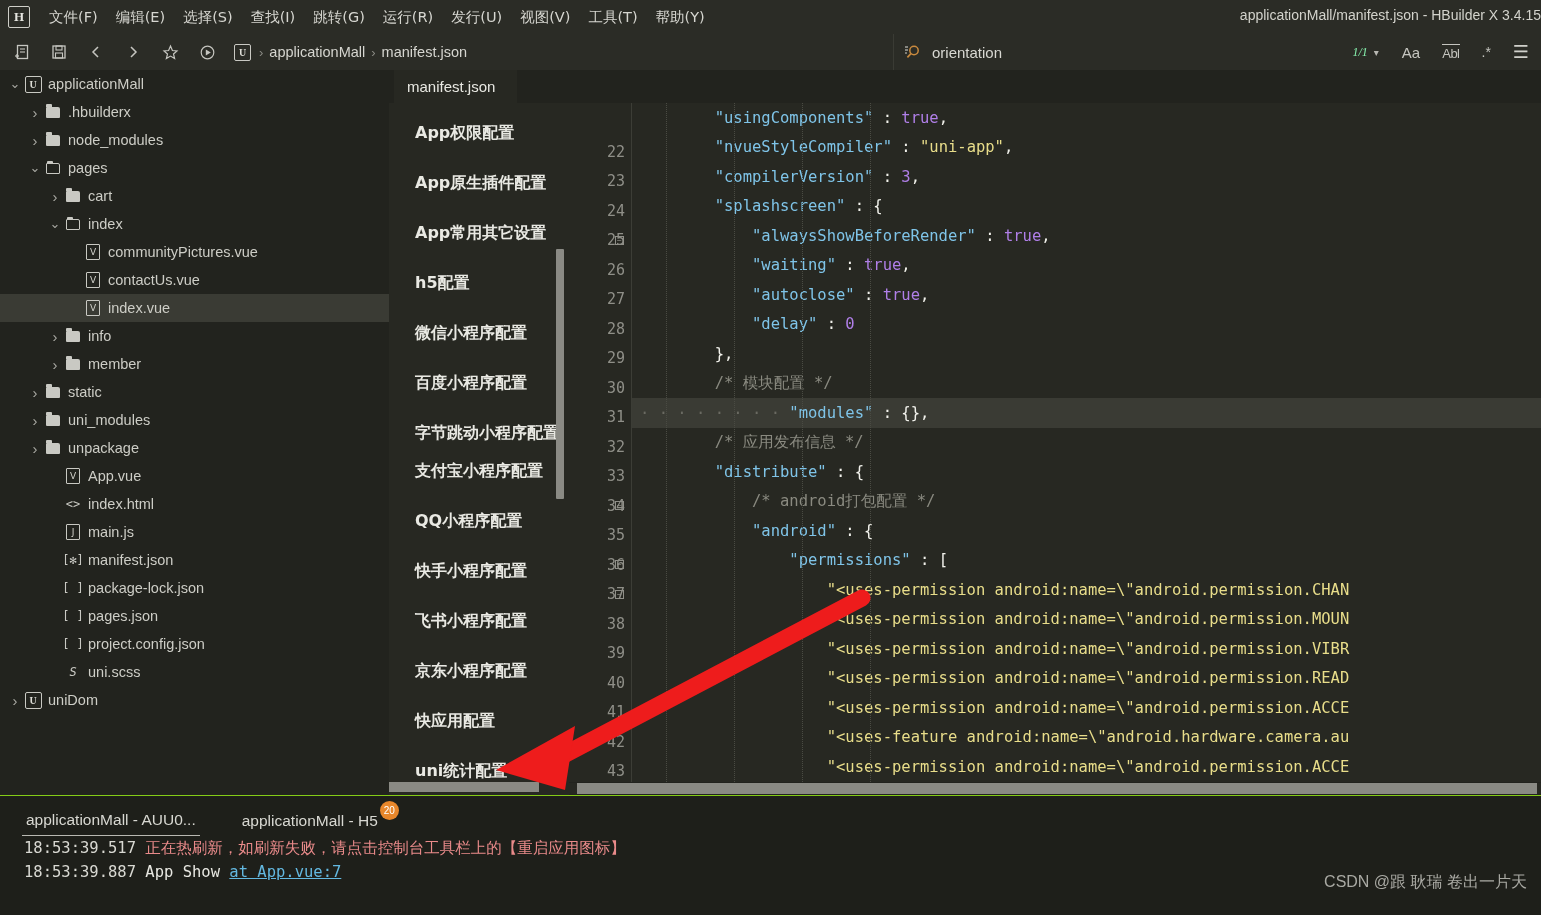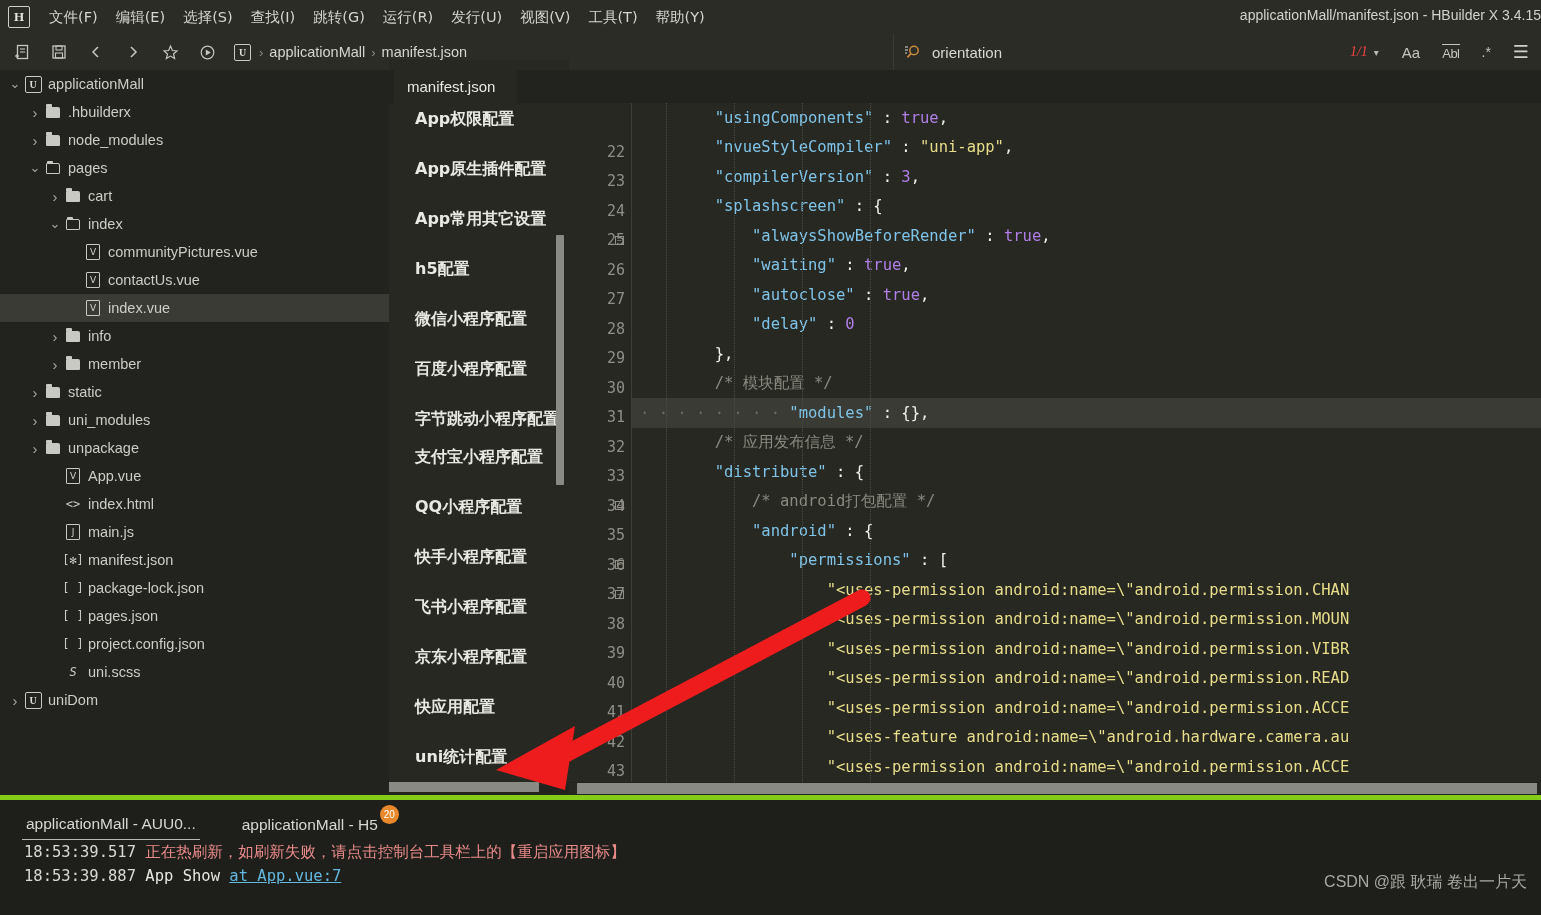--- a/index.html
+++ b/index.html
@@ -52,21 +52,21 @@
   .crumb-sep { color: #8b8b84; font-size: 13px; margin: 0 6px; }
   .crumb { color: #d6d6d0; font-size: 14.5px; }
   .search-box {
     position: absolute; left: 893px; top: 0; height: 36px; width: 648px;
     display: flex; align-items: center; border-left: 1px solid #3a3b34;
     background: #2b2c26;
   }
   .search-ico { margin-left: 10px; margin-right: 10px; display: flex; }
   .search-text { color: #d8d8d2; font-size: 15px; }
   .tb-right { margin-left: auto; display: flex; align-items: center; padding-right: 8px; }
-  .match-count { color: #ef4444; font-size: 14px; font-style: italic; font-family: "Liberation Serif", serif; }
+  .match-count { color: #86efac; font-size: 12px; font-style: italic; font-family: "Liberation Serif", serif; }
   .chev { color: #b8b8b2; font-size: 10px; margin-left: 6px; margin-right: 12px; }
   .ico-aa { color: #c5c5bf; font-size: 15px; margin: 0 11px; }
   .ico-abl { color: #c5c5bf; font-size: 13px; margin: 0 11px; border-top: 1.3px solid #c5c5bf; padding-top: 1px; letter-spacing: -0.5px;}
   .ico-star { color: #c5c5bf; font-size: 14px; margin: 0 11px; }
   .ico-ham { color: #d0d0ca; font-size: 18px; margin-left: 11px; margin-right: 4px; line-height: 0.7; }
 
   
   .sidebar {
     position: absolute; left: 0; top: 70px; width: 389px; height: 725px;
     background: #22231e; overflow: hidden;
@@ -90,21 +90,21 @@
   .plainico { color: #c9c9c3; font-size: 12px; font-family: "DejaVu Sans Mono", monospace; }
   .prj-logo {
     width: 17px; height: 17px; border: 1.4px solid #c9c9c3; border-radius: 2px;
     color: #ddddd6; font-size: 10px; font-weight: 700;
     display: flex; align-items: center; justify-content: center;
     font-family: "Liberation Serif", serif;
   }
 
   
   .confpanel {
-    position: absolute; left: 389px; top: 60px; width: 180px; height: 725px;
+    position: absolute; left: 389px; top: 74px; width: 180px; height: 725px;
     background: #272822; overflow: hidden; text-align: center;
   }
   .conf-item {
     color: #e9e9e3; font-size: 16px; font-weight: 700; padding-left: 26px;
     height: 30px; display: flex; align-items: center; white-space: nowrap;
     font-family: "DejaVu Sans", sans-serif;
   }
   .conf-scroll {
     position: absolute; left: 167px; top: 175px; width: 8px; height: 250px;
     background: #8a8a84; border-radius: 1px;
@@ -172,21 +172,21 @@
     position: absolute; left: 569px; top: 783px; width: 972px; height: 11px;
     background: #272822;
   }
   .ed-hscroll-thumb {
     position: absolute; left: 8px; top: 0; width: 960px; height: 11px; background: #8a8a84;
   }
 
   
   .console {
     position: absolute; left: 0; top: 795px; width: 1541px; height: 120px;
-    background: #1e1f1a; border-top: 5px solid #84cc16;
+    background: #1e1f1a; border-top: 1px solid #84cc16;
   }
   .ctabs { display: flex; align-items: flex-end; height: 40px; padding-left: 22px; }
   .ctab {
     color: #d8d8d2; font-size: 15.5px; padding: 0 4px 6px 4px; position: relative;
   }
   .ctab.active { border-bottom: 1.5px solid #b9b9b2; }
   .ctab2 { margin-left: 38px; position: relative; }
   .badge {
     position: absolute; right: -17px; top: -11px; width: 19px; height: 19px;
     background: #e8872b; border-radius: 50%; color: #fff; font-size: 10px;

